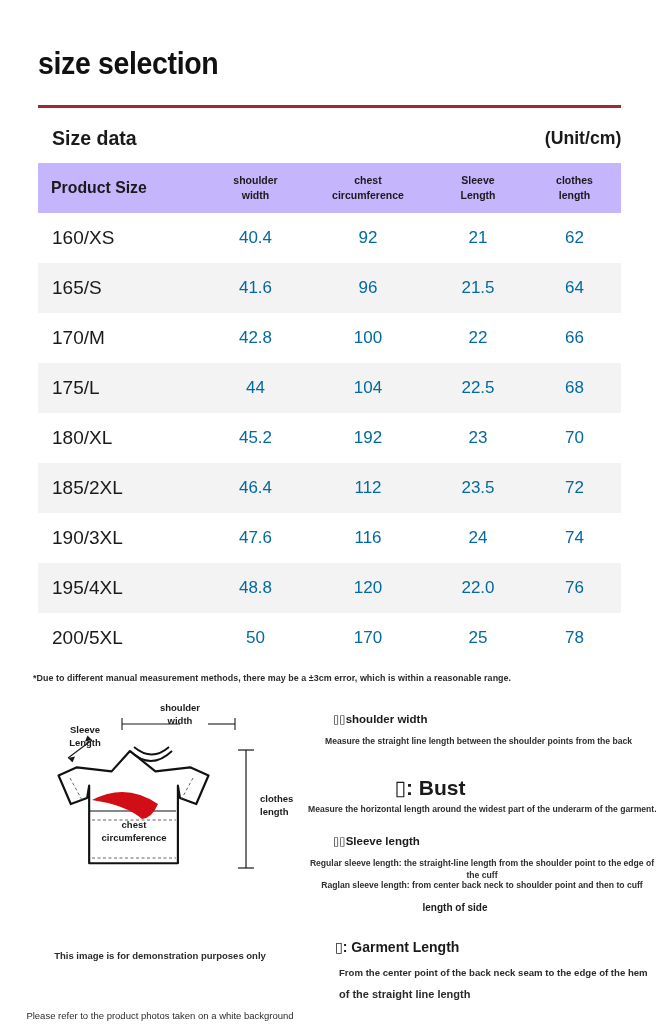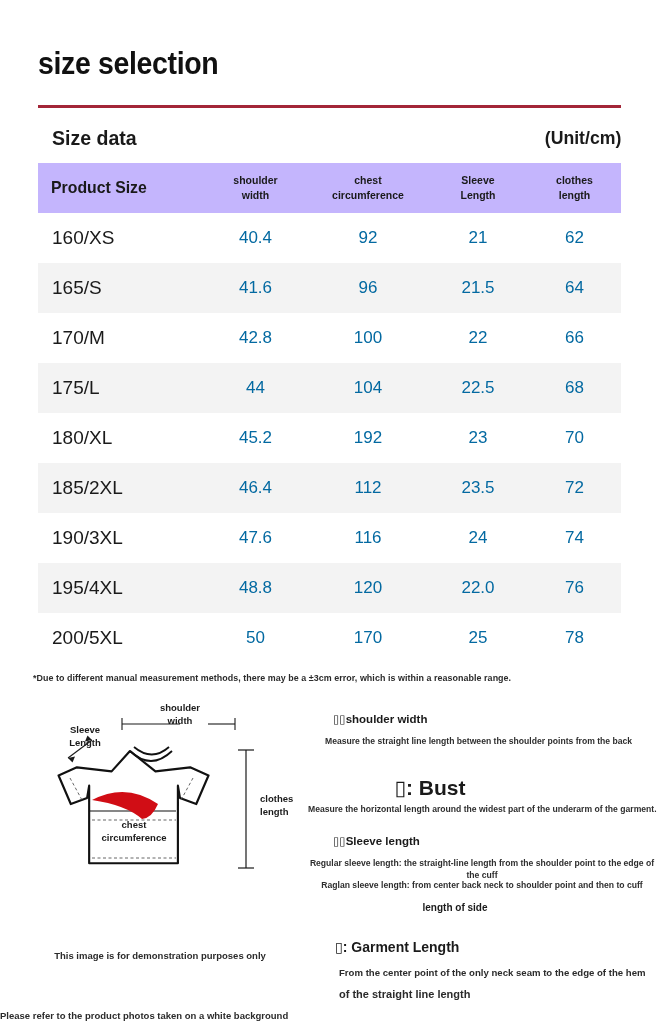--- a/index.html
+++ b/index.html
@@ -148,22 +148,23 @@
     text-align: center;
     font-size: 9.5px;
     font-weight: bold;
     color: #2b2b2b;
   }
   .disclaimer2 {
     position: absolute;
     left: 0;
     top: 1010px;
     width: 320px;
+    text-align: center;
     font-size: 9.5px;
-    font-weight: bold;
+    font-weight: normal;
     color: #2b2b2b;
   }
 
   
   .instr {
     position: absolute;
     left: 305px;
     top: 706px;
     width: 354px;
     height: 300px;
@@ -425,18 +426,18 @@
       <span class="tofu">▯▯</span><span>Sleeve length</span>
     </div>
     <div class="instr-p center r-p3">Regular sleeve length: the straight-line length from the shoulder point to the edge of the cuff</div>
     <div class="instr-p center r-p4">Raglan sleeve length: from center back neck to shoulder point and then to cuff</div>
 
     <div class="instr-mid r-mid">length of side</div>
 
     <div class="instr-h r-h4">
       <span class="tofu">▯</span><span>: Garment Length</span>
     </div>
-    <div class="instr-body r-p5">From the center point of the only neck seam to the edge of the hem</div>
+    <div class="instr-body r-p5">From the center point of the back neck seam to the edge of the hem</div>
     <div class="instr-body r-p6">of the straight line length</div>
 
   </div>
 
 </div>
 
 </body></html>

